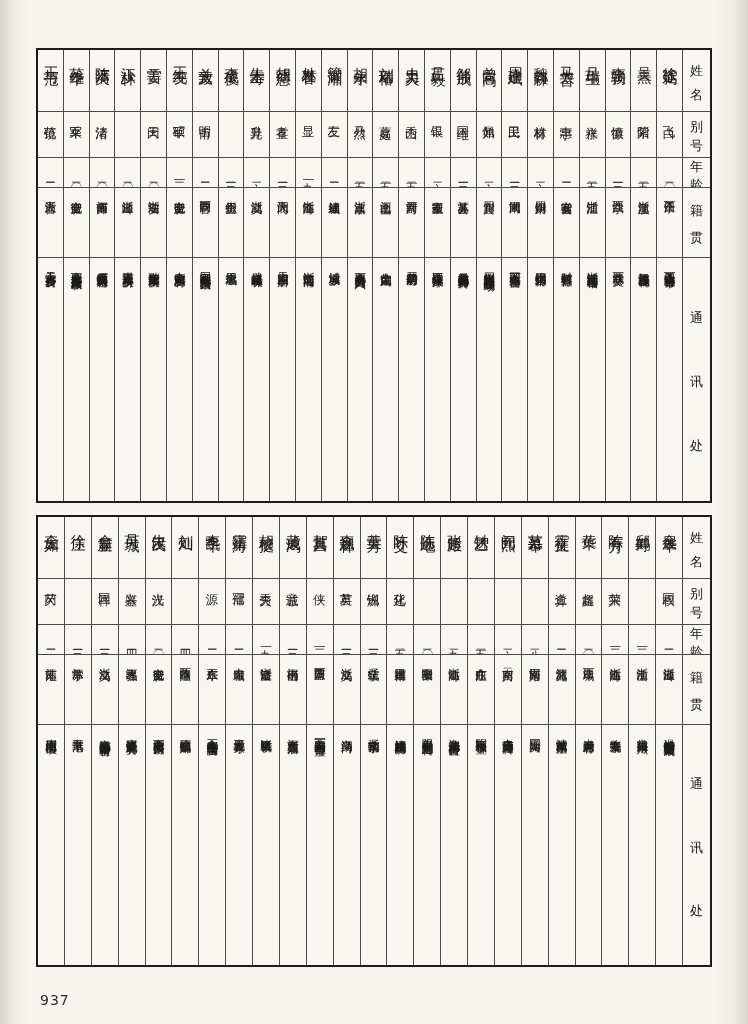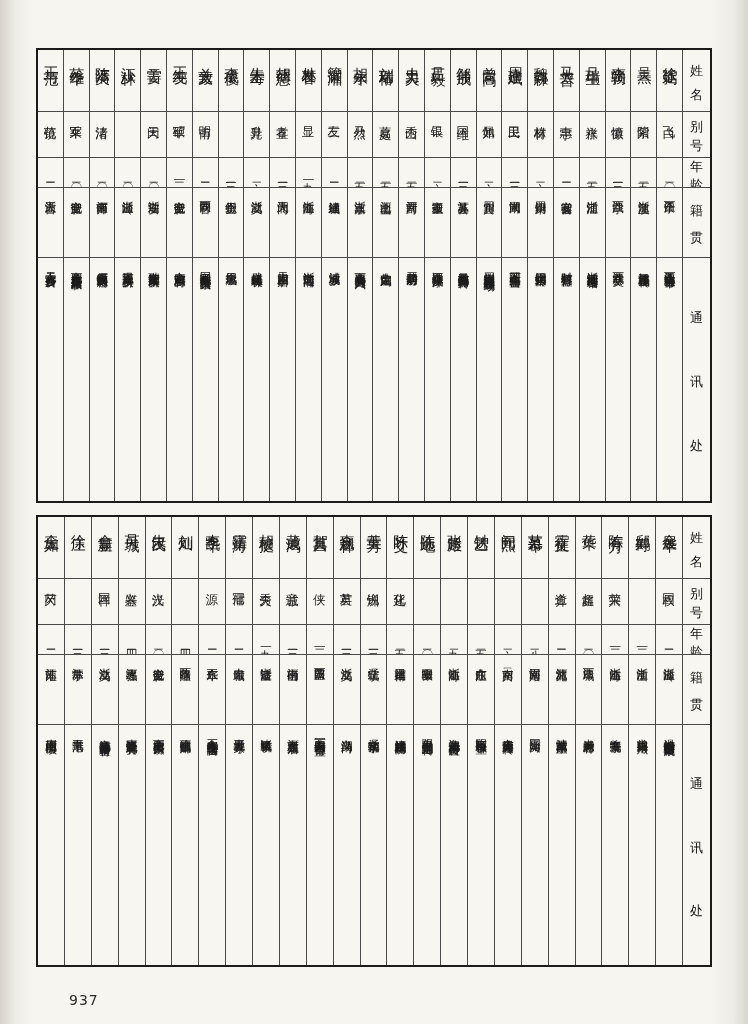--- a/index.html
+++ b/index.html
@@ -28,21 +28,21 @@
   .c-native{ height:70px; padding-top:4px; }
   .c-addr  { flex:1 1 auto; padding-top:5px; border-bottom:none; }
   .vtext { writing-mode:vertical-rl; text-orientation:upright; color:#1c1c1c; max-height:100%; }
   .c-name  .vtext { font-size:15px; line-height:17px; letter-spacing:2px; font-weight:500; }
   .c-alias .vtext { font-size:12.5px; line-height:13px; letter-spacing:1px; }
   .c-age   .vtext { font-size:12px; line-height:12px; }
   .c-native.vtext, .c-native .vtext { font-size:11.5px; line-height:12px; letter-spacing:0.5px; }
   .c-addr  .vtext { font-size:11.5px; line-height:12.5px; letter-spacing:0.5px; }
   .vcol { display:flex; flex-direction:column; justify-content:space-evenly; align-items:center;
           height:100%; width:100%; font-size:13px; color:#141414; font-weight:500; }
-  .page-number { position:absolute; left:69px; bottom:16px; font-size:14px; letter-spacing:1px; color:#2b2b2b; }
+  .page-number { position:absolute; left:40px; bottom:16px; font-size:14px; letter-spacing:1px; color:#2b2b2b; }
 </style>
 </head>
 <body>
 
 <div class="page">
 
   <div class="sheet top">
     <div class="cols" id="table-top">
         <div class="col header-col">
           <div class="cell c-name">

